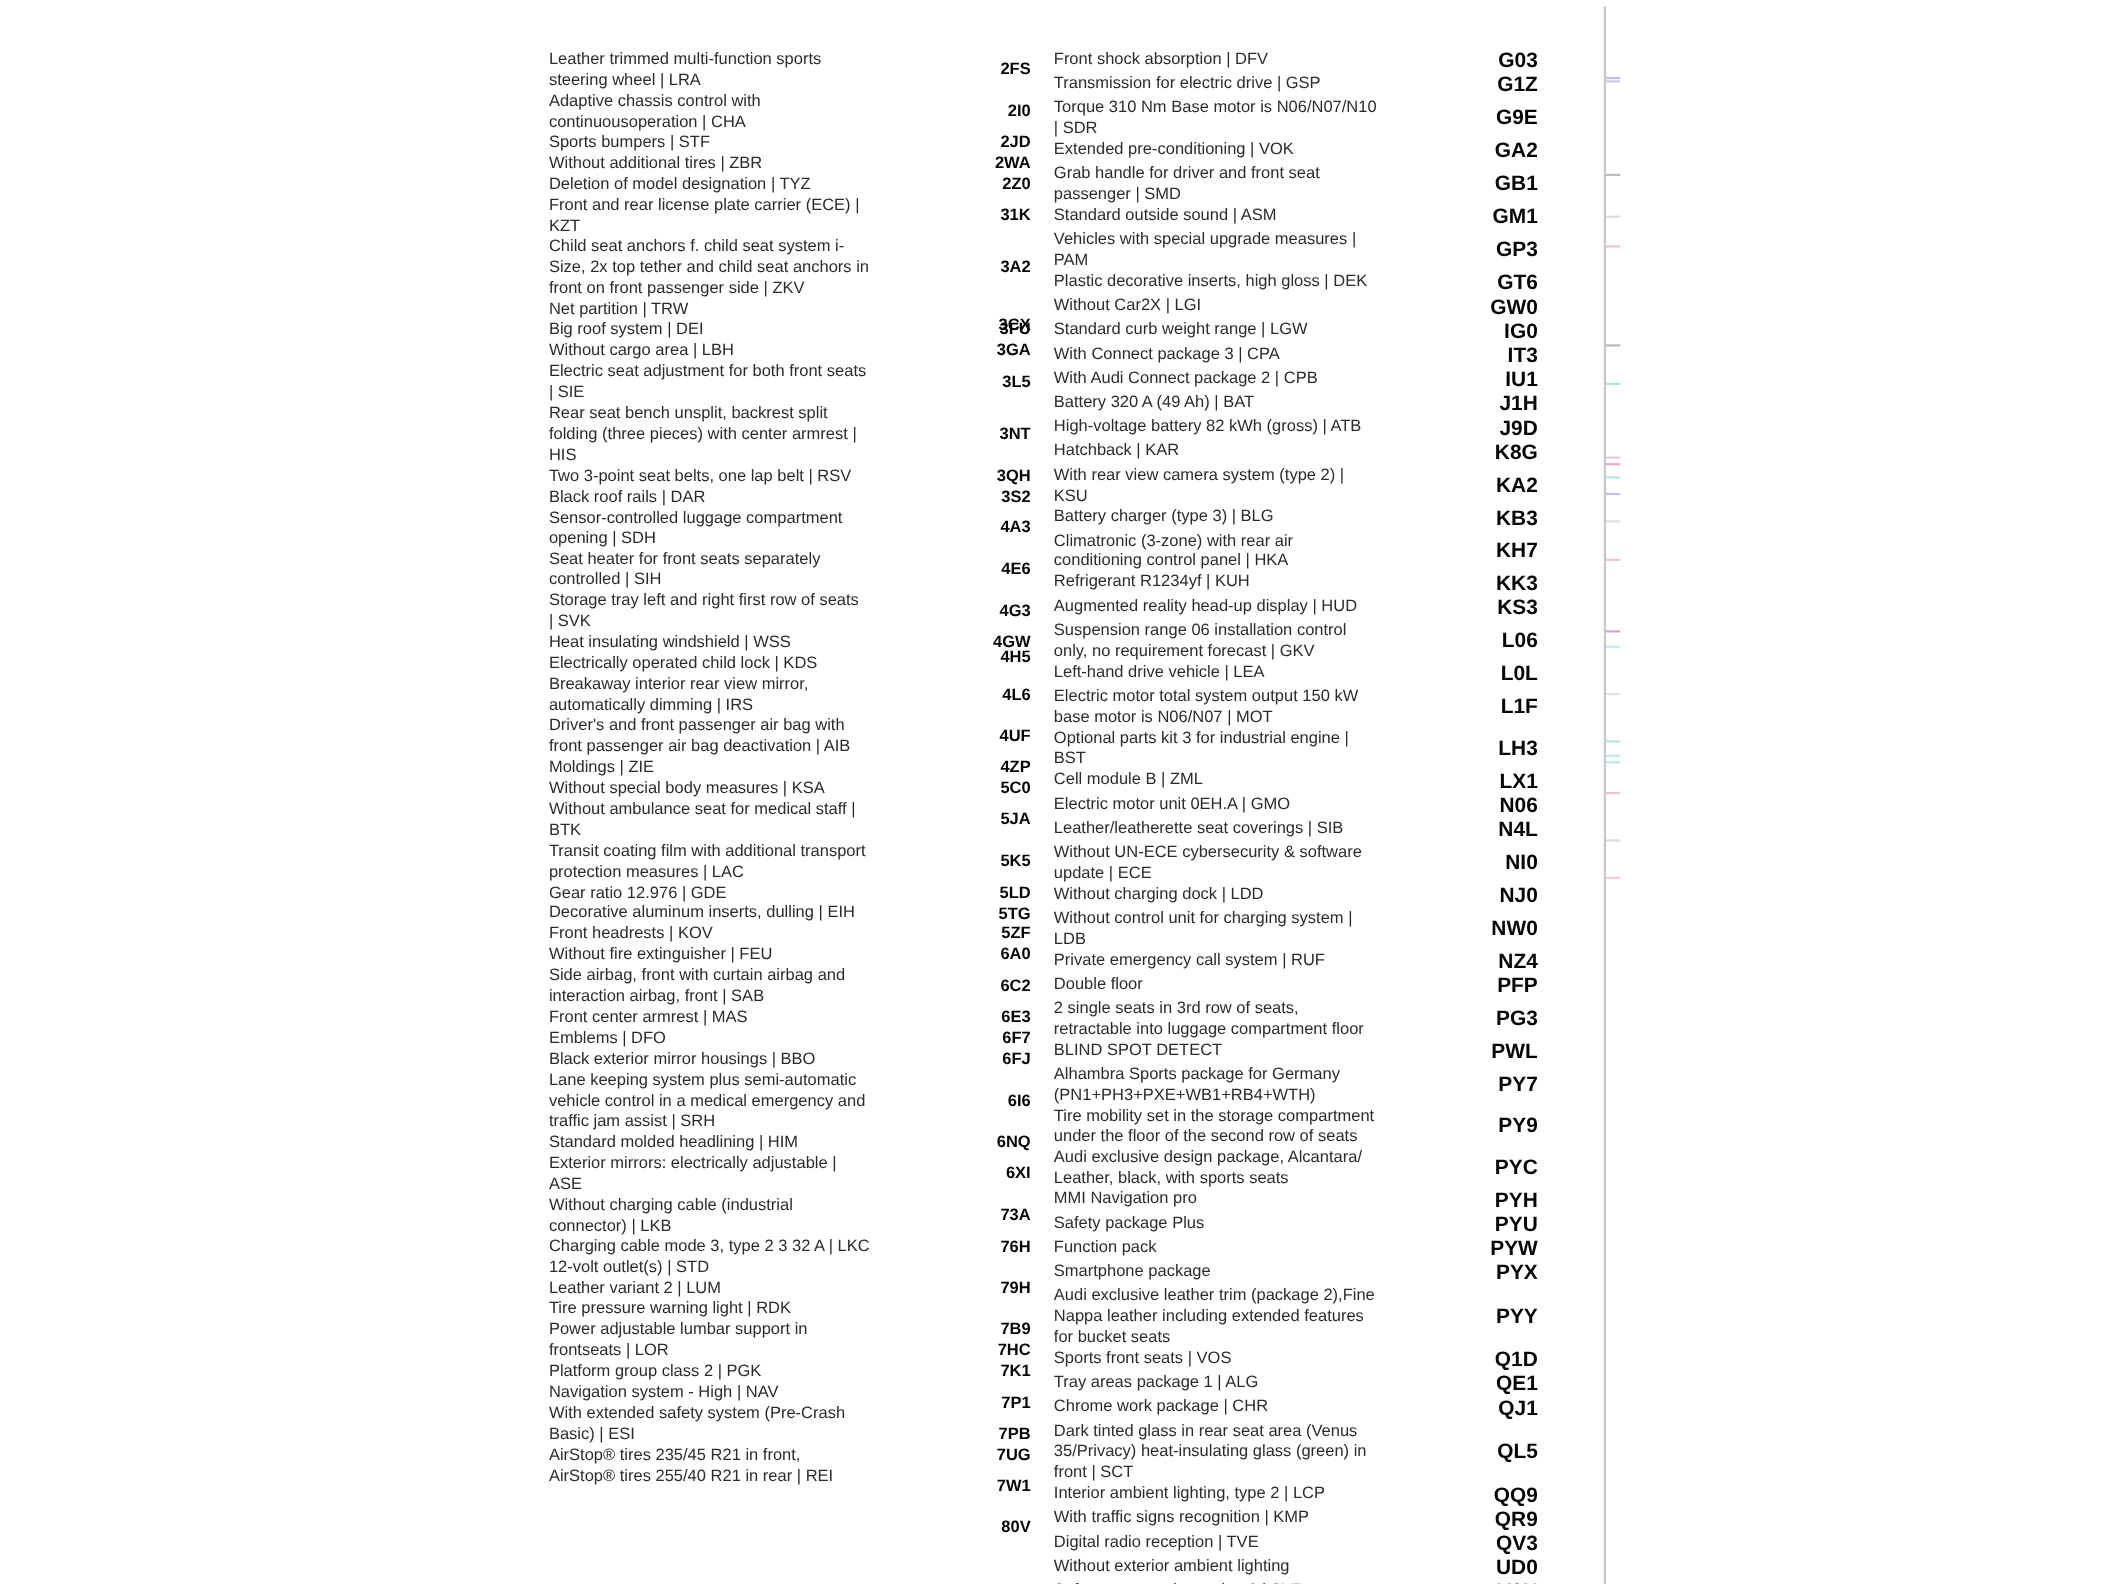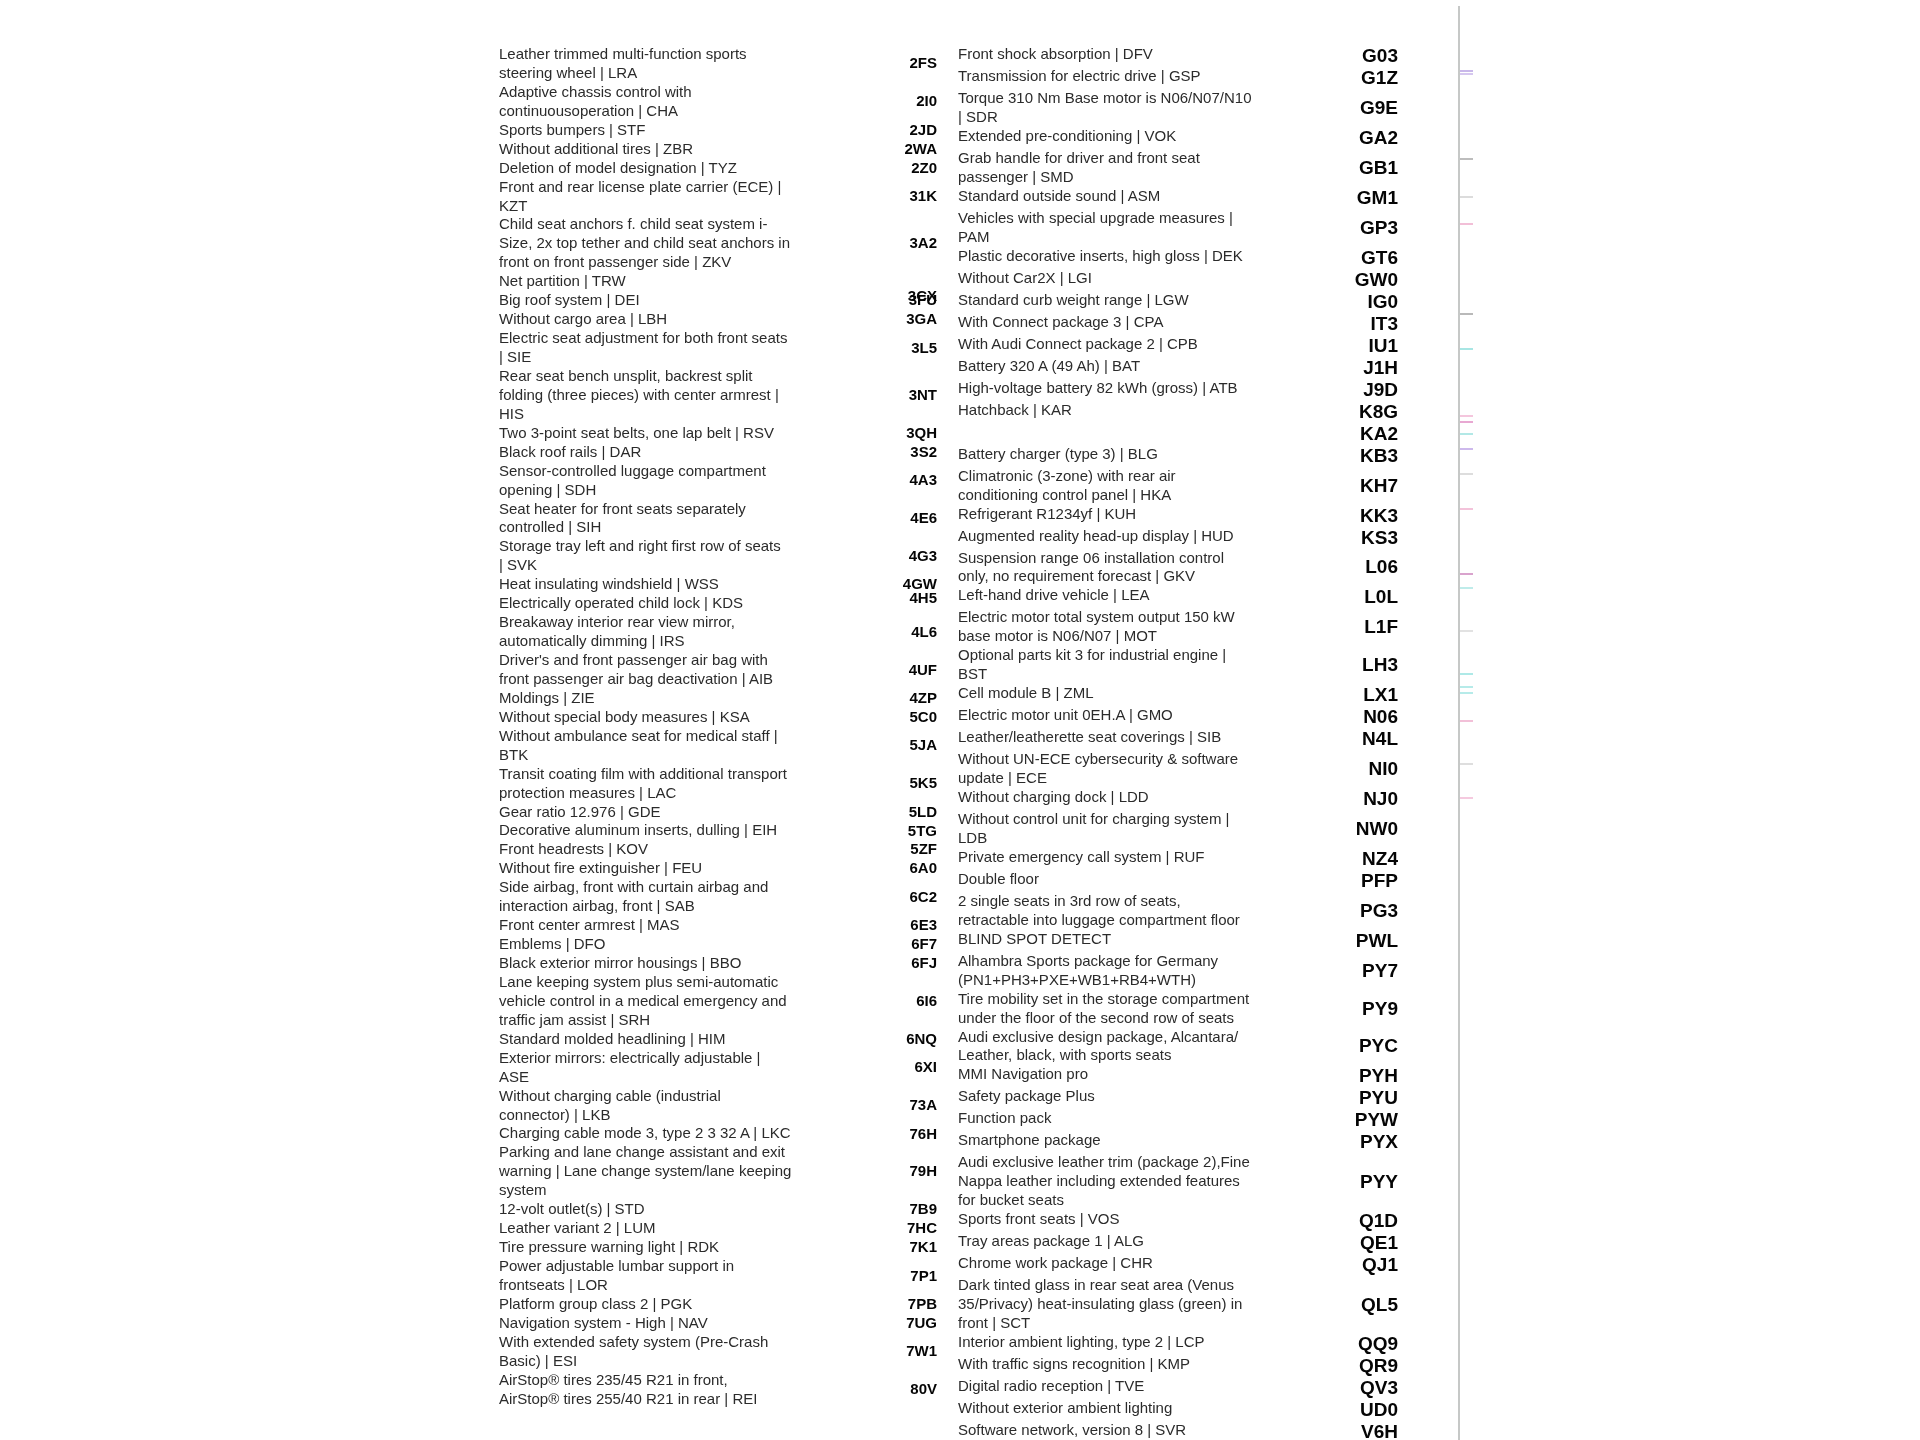--- a/index.html
+++ b/index.html
@@ -159,25 +159,20 @@
     <div class="entry">
       <div class="line">Exterior mirrors: electrically adjustable |</div>
       <div class="line">ASE</div>
     </div>
     <div class="entry">
       <div class="line">Without charging cable (industrial</div>
       <div class="line">connector) | LKB</div>
     </div>
     <div class="entry">
       <div class="line">Charging cable mode 3, type 2 3 32 A | LKC</div>
-    </div>
-    <div class="entry">
-      <div class="line">Parking and lane change assistant and exit</div>
-      <div class="line">warning | Lane change system/lane keeping</div>
-      <div class="line">system</div>
     </div>
     <div class="entry">
       <div class="line">12-volt outlet(s) | STD</div>
     </div>
     <div class="entry">
       <div class="line">Leather variant 2 | LUM</div>
     </div>
     <div class="entry">
       <div class="line">Tire pressure warning light | RDK</div>
     </div>
@@ -337,20 +332,24 @@
       </div>
       <div class="right-code">J9D</div>
     </div>
     <div class="mid-row">
       <div class="mid-desc">
         <div class="line">Hatchback | KAR</div>
       </div>
       <div class="right-code">K8G</div>
     </div>
     <div class="mid-row">
+      <div class="mid-desc">
+        <div class="line">With rear view camera system (type 2) |</div>
+        <div class="line">KSU</div>
+      </div>
       <div class="right-code">KA2</div>
     </div>
     <div class="mid-row">
       <div class="mid-desc">
         <div class="line">Battery charger (type 3) | BLG</div>
       </div>
       <div class="right-code">KB3</div>
     </div>
     <div class="mid-row">
       <div class="mid-desc">

